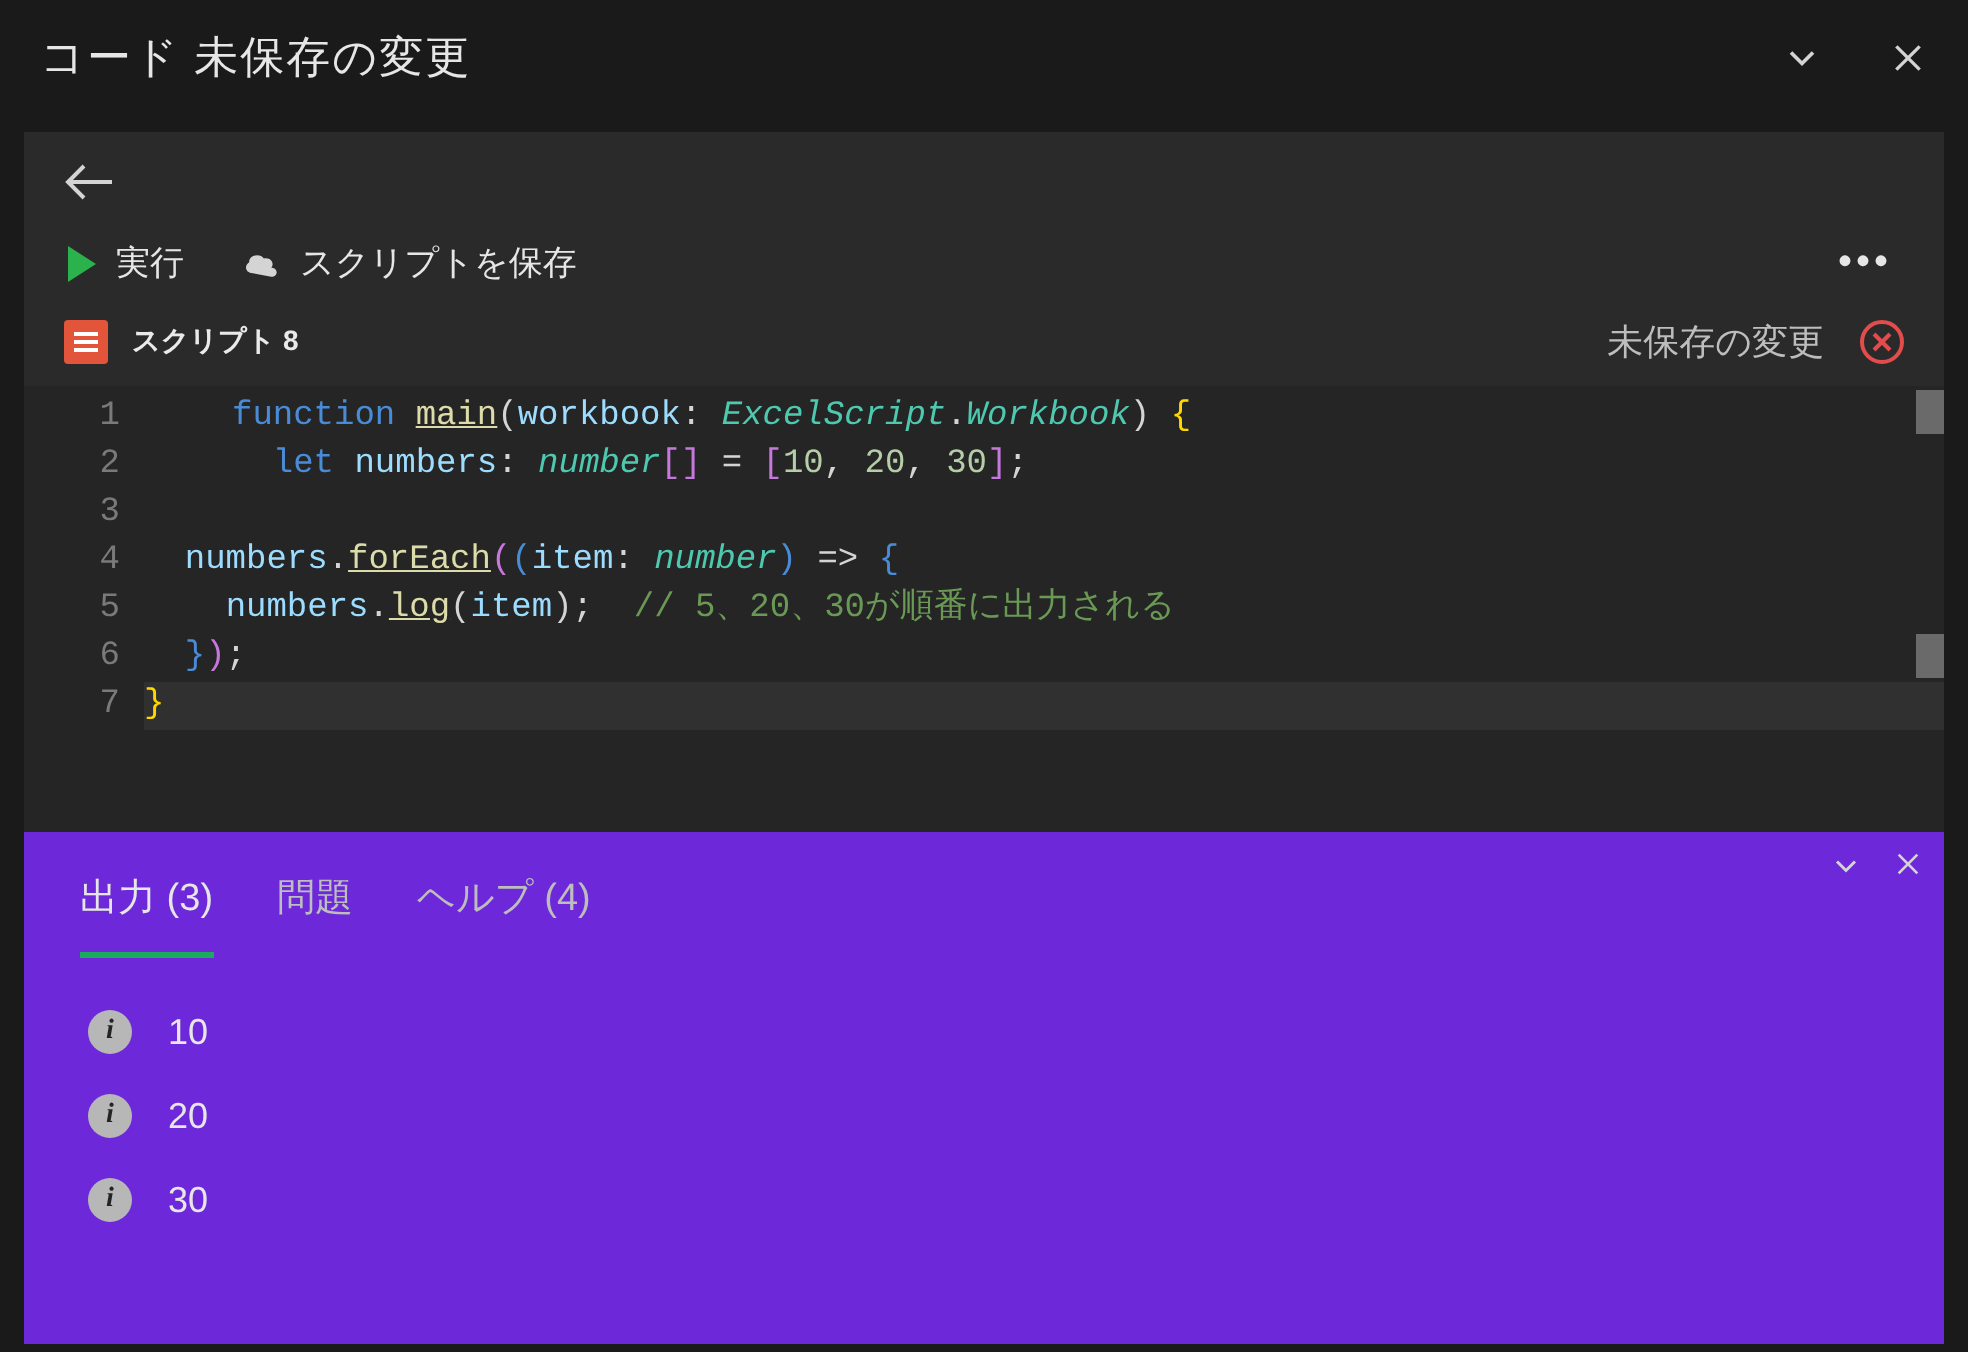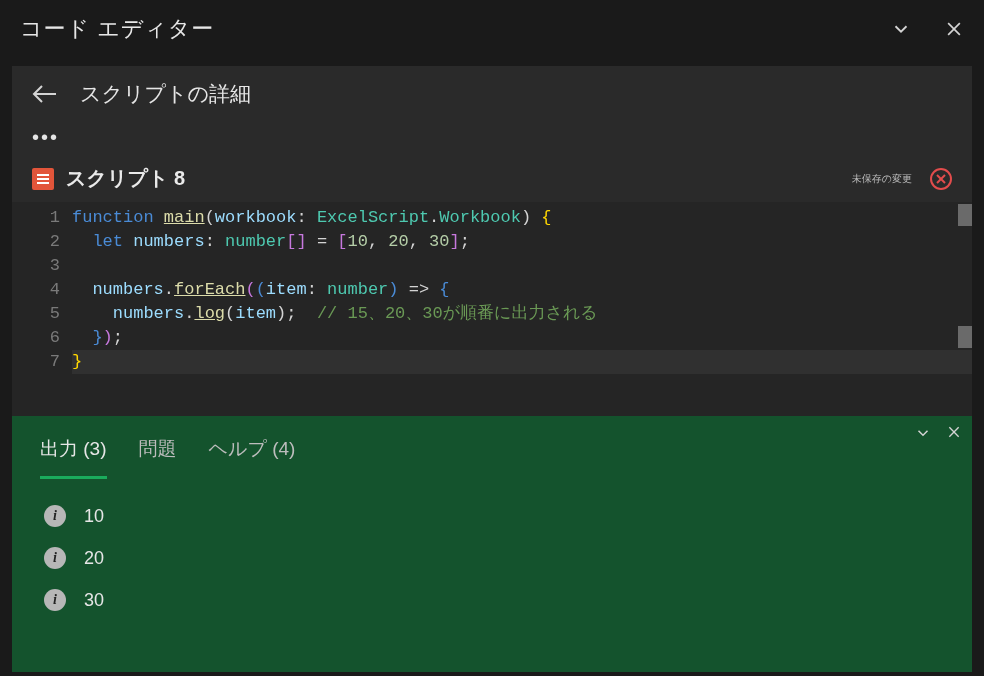--- a/index.html
+++ b/index.html
@@ -78,27 +78,27 @@
       width: 22px; height: 22px;
       background: #e2553a;
       border-radius: 2px;
       display:flex; align-items:center; justify-content:center;
     }
     .script-icon::before{
       content:"";
       width:12px; height:2px; background:#fff; box-shadow:0 4px 0 #fff, 0 -4px 0 #fff;
     }
     .script-name {
-      font-size: 20px;
+      font-size: 14px;
       font-weight: 600;
       color: #eaeaea;
       flex:1;
     }
     .unsaved {
-      font-size: 10px;
+      font-size: 18px;
       color: #bdbdbd;
       margin-right: 6px;
     }
     .error-badge {
       width: 22px; height: 22px; border-radius: 50%;
       border: 2px solid #e24c4c;
       display:flex; align-items:center; justify-content:center;
       background: #2a2a2a;
     }
     .error-badge svg{display:block;}
@@ -117,40 +117,40 @@
       text-align: right;
       color: #7a7a7a;
       background: #252525;
       user-select: none;
     }
     .code-lines {
       padding: 4px 0;
       flex:1;
       white-space: pre;
     }
-    .tk-kw { color: #4a8bd6; }
+    .tk-kw { color: #4a8bd6; margin-left: 44px; }
     .tk-fn { color: #dcdcaa; text-decoration: underline; }
     .tk-var { color: #9cdcfe; }
-    .tk-type { color: #4ec9b0; }
+    .tk-type { color: #4ec9b0; font-style: italic; }
     .tk-num { color: #b5cea8; }
     .tk-op { color: #d4d4d4; }
     .tk-punc { color: #d4d4d4; }
     .tk-comment { color: #6a9955; }
     .tk-brace { color: #ffd700; }
     .tk-bracket { color: #c678dd; }
     .tk-paren2 { color: #4a8bd6; }
     
     .code-active { background: #303030; display:block; }
     .scrollbar-seg {
       position:absolute; right:0; width:14px; height:22px; background:#6a6a6a;
     }
 
     .bottom-panel {
       margin: 0 12px;
-      background: #14532d;
+      background: #6d28d9;
       height: 256px;
       position: relative;
     }
     .panel-controls {
       position:absolute; right:10px; top:8px; display:flex; gap:14px;
     }
     .tabs {
       display: flex;
       gap: 32px;
       padding: 20px 28px 0 28px;
@@ -179,21 +179,21 @@
       background:#b7b7b7; color:#242424;
       font-family: Georgia, serif; font-style: italic; font-weight:bold;
       display:flex; align-items:center; justify-content:center;
       font-size:14px;
     }
   </style>
 </head>
 <body>
 
 <div class="titlebar">
-  <div class="titlebar-title">コード エディター</div>
+  <div class="titlebar-title">コード 未保存の変更</div>
   <div class="titlebar-controls">
     <span>
       <svg width="22" height="22" viewBox="0 0 24 24" fill="none" stroke="#d4d4d4" stroke-width="2">
           <polyline points="6 9 12 15 18 9"></polyline>
         </svg>
     </span>
     <span>
       <svg width="20" height="20" viewBox="0 0 24 24" fill="none" stroke="#d4d4d4" stroke-width="2">
           <line x1="5" y1="5" x2="19" y2="19"></line>
           <line x1="19" y1="5" x2="5" y2="19"></line>
@@ -203,24 +203,37 @@
 </div>
 
 <div class="editor-area">
   <div class="editor-header">
     <span class="back-btn">
       <svg width="26" height="22" viewBox="0 0 26 22" fill="none" stroke="#d4d4d4" stroke-width="2">
           <line x1="24" y1="11" x2="2" y2="11"></line>
           <polyline points="10 3 2 11 10 19"></polyline>
         </svg>
     </span>
-    <div class="editor-header-title">スクリプトの詳細</div>
   </div>
 
   <div class="toolbar">
+    <div class="toolbar-left">
+      <div class="tbtn">
+        <svg width="18" height="20" viewBox="0 0 18 20">
+            <polygon points="2,1 16,10 2,19" fill="#2bb24c"></polygon>
+          </svg>
+        <span>実行</span>
+      </div>
+      <div class="tbtn">
+        <svg width="22" height="18" viewBox="0 0 24 18">
+            <path d="M7 14 C3 14 2 10 5 8 C5 4 11 3 13 6 C17 5 19 9 17 11 C21 11 21 16 17 16" fill="#d4d4d4"></path>
+          </svg>
+        <span>スクリプトを保存</span>
+      </div>
+    </div>
     <div class="more-btn">•••</div>
   </div>
 
   <div class="script-name-row">
     <div class="script-icon"></div>
     <div class="script-name">スクリプト 8</div>
     <div class="unsaved">未保存の変更</div>
     <div class="error-badge">
       <svg width="12" height="12" viewBox="0 0 12 12" stroke="#e24c4c" stroke-width="2">
           <line x1="2" y1="2" x2="10" y2="10"></line>
@@ -236,21 +249,21 @@
       <div>3</div>
       <div>4</div>
       <div>5</div>
       <div>6</div>
       <div>7</div>
     </div>
     <div class="code-lines"><span><span class="tk-kw">function</span> <span class="tk-fn">main</span><span class="tk-punc">(</span><span class="tk-var">workbook</span><span class="tk-punc">:</span> <span class="tk-type">ExcelScript</span><span class="tk-punc">.</span><span class="tk-type">Workbook</span><span class="tk-punc">)</span> <span class="tk-brace">{</span></span>
 <span>  <span class="tk-kw">let</span> <span class="tk-var">numbers</span><span class="tk-punc">:</span> <span class="tk-type">number</span><span class="tk-bracket">[]</span> <span class="tk-op">=</span> <span class="tk-bracket">[</span><span class="tk-num">10</span><span class="tk-punc">,</span> <span class="tk-num">20</span><span class="tk-punc">,</span> <span class="tk-num">30</span><span class="tk-bracket">]</span><span class="tk-punc">;</span></span>
 <span> </span>
 <span>  <span class="tk-var">numbers</span><span class="tk-punc">.</span><span class="tk-fn">forEach</span><span class="tk-bracket">(</span><span class="tk-paren2">(</span><span class="tk-var">item</span><span class="tk-punc">:</span> <span class="tk-type">number</span><span class="tk-paren2">)</span> <span class="tk-op">=&gt;</span> <span class="tk-paren2">{</span></span>
-<span>    <span class="tk-var">numbers</span><span class="tk-punc">.</span><span class="tk-fn">log</span><span class="tk-punc">(</span><span class="tk-var">item</span><span class="tk-punc">);</span>  <span class="tk-comment">// 15、20、30が順番に出力される</span></span>
+<span>    <span class="tk-var">numbers</span><span class="tk-punc">.</span><span class="tk-fn">log</span><span class="tk-punc">(</span><span class="tk-var">item</span><span class="tk-punc">);</span>  <span class="tk-comment">// 5、20、30が順番に出力される</span></span>
 <span>  <span class="tk-paren2">}</span><span class="tk-bracket">)</span><span class="tk-punc">;</span></span>
 <span class="code-active"><span class="tk-brace">}</span></span></div>
     <div class="scrollbar-seg" style="top:2px"></div>
     <div class="scrollbar-seg" style="top:124px"></div>
   </div>
 </div>
 
 <div class="bottom-panel">
   <div class="panel-controls">
     <span>

